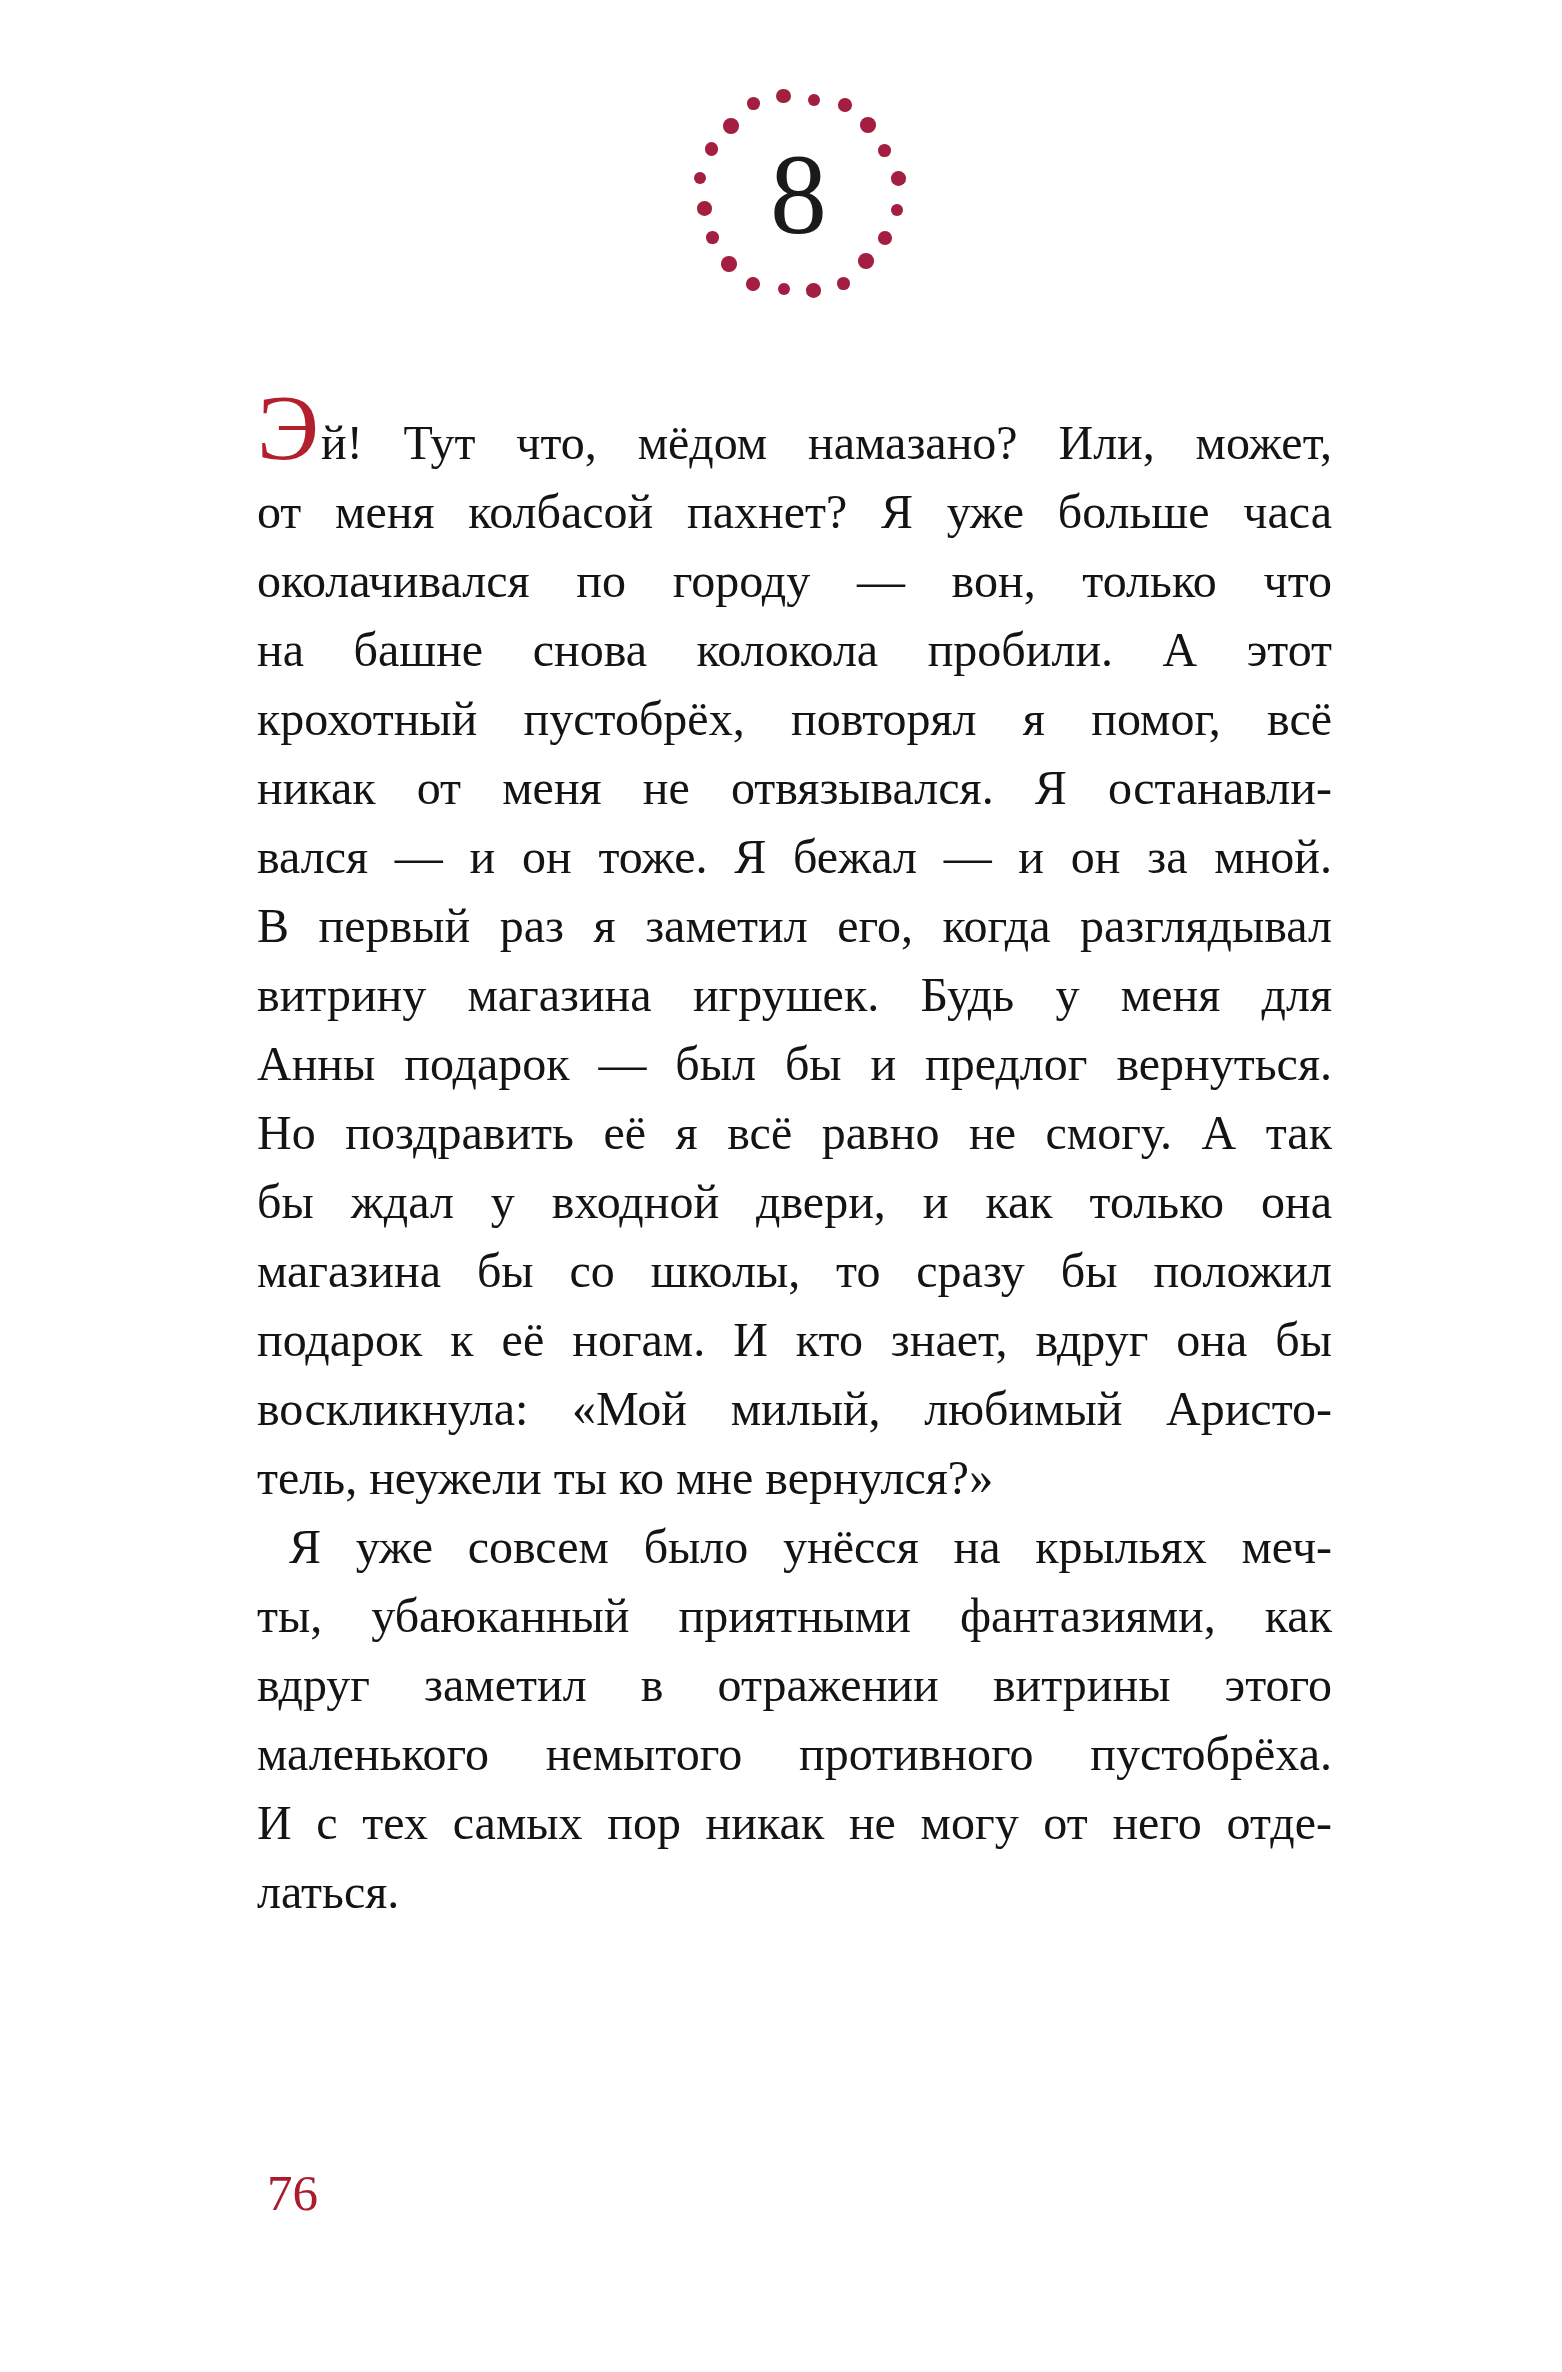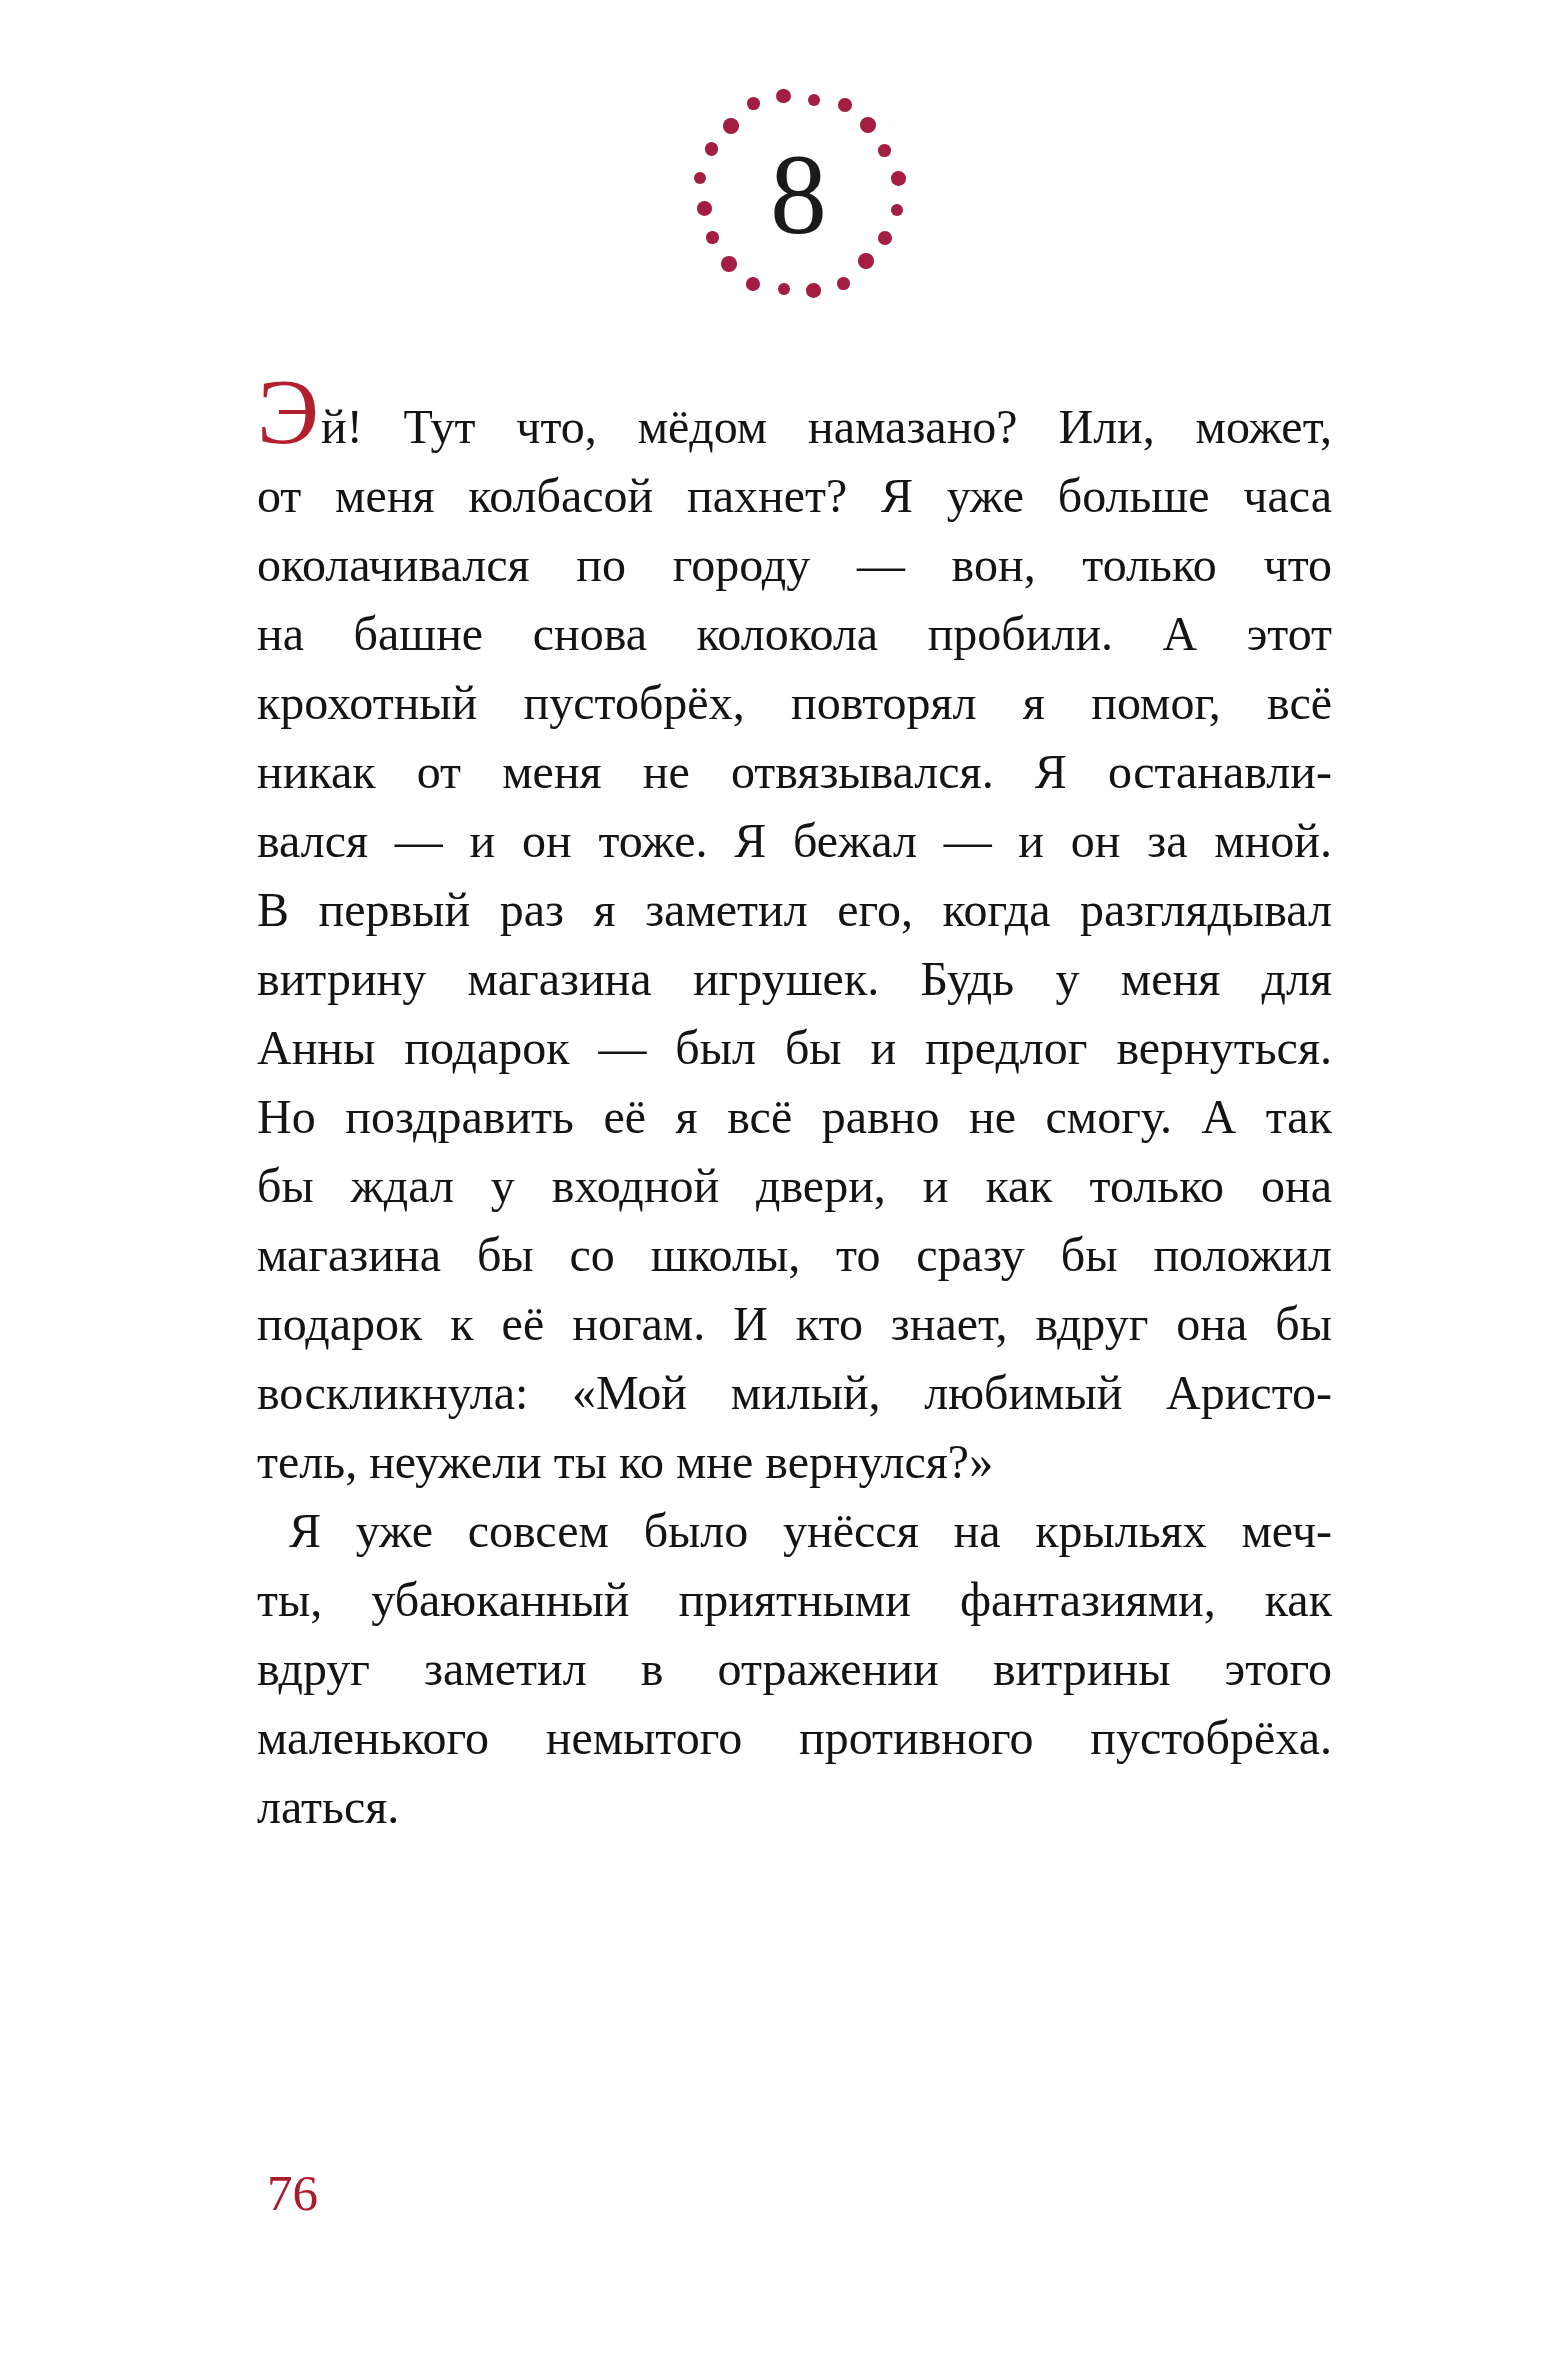--- a/index.html
+++ b/index.html
@@ -28,21 +28,21 @@
     position: absolute; inset: 0;
     display: flex; align-items: center; justify-content: center;
     font-size: 114px; line-height: 1;
     color: var(--chapter-color, #1a1a1a);
     padding-top: 2px;
   }
 
   
   .textblock {
     position: absolute;
-    left: 257px; top: 392px;
+    left: 257px; top: 408px;
     width: 1075px;
     font-size: 48px;
     color: var(--body-color, #141414);
   }
   .line {
     height: 69px;
     line-height: 69px;
     text-align: justify;
     text-align-last: justify;
   }
@@ -108,19 +108,20 @@
       <div class="line">Но поздравить её я всё равно не смогу. А так</div>
       <div class="line">бы ждал у входной двери, и как только она</div>
       <div class="line">магазина бы со школы, то сразу бы положил</div>
       <div class="line">подарок к её ногам. И кто знает, вдруг она бы</div>
       <div class="line">воскликнула: «Мой милый, любимый Аристо-</div>
       <div class="line para-end">тель, неужели ты ко мне вернулся?»</div>
       <div class="line indent">Я уже совсем было унёсся на крыльях меч-</div>
       <div class="line">ты, убаюканный приятными фантазиями, как</div>
       <div class="line">вдруг заметил в отражении витрины этого</div>
       <div class="line">маленького немытого противного пустобрёха.</div>
+      <div class="line">И с тех самых пор никак не могу от него отде-</div>
       <div class="line para-end">латься.</div>
     </div>
 
   <div class="page-number">76</div>
 
 </div>
 
 
 </body></html>

